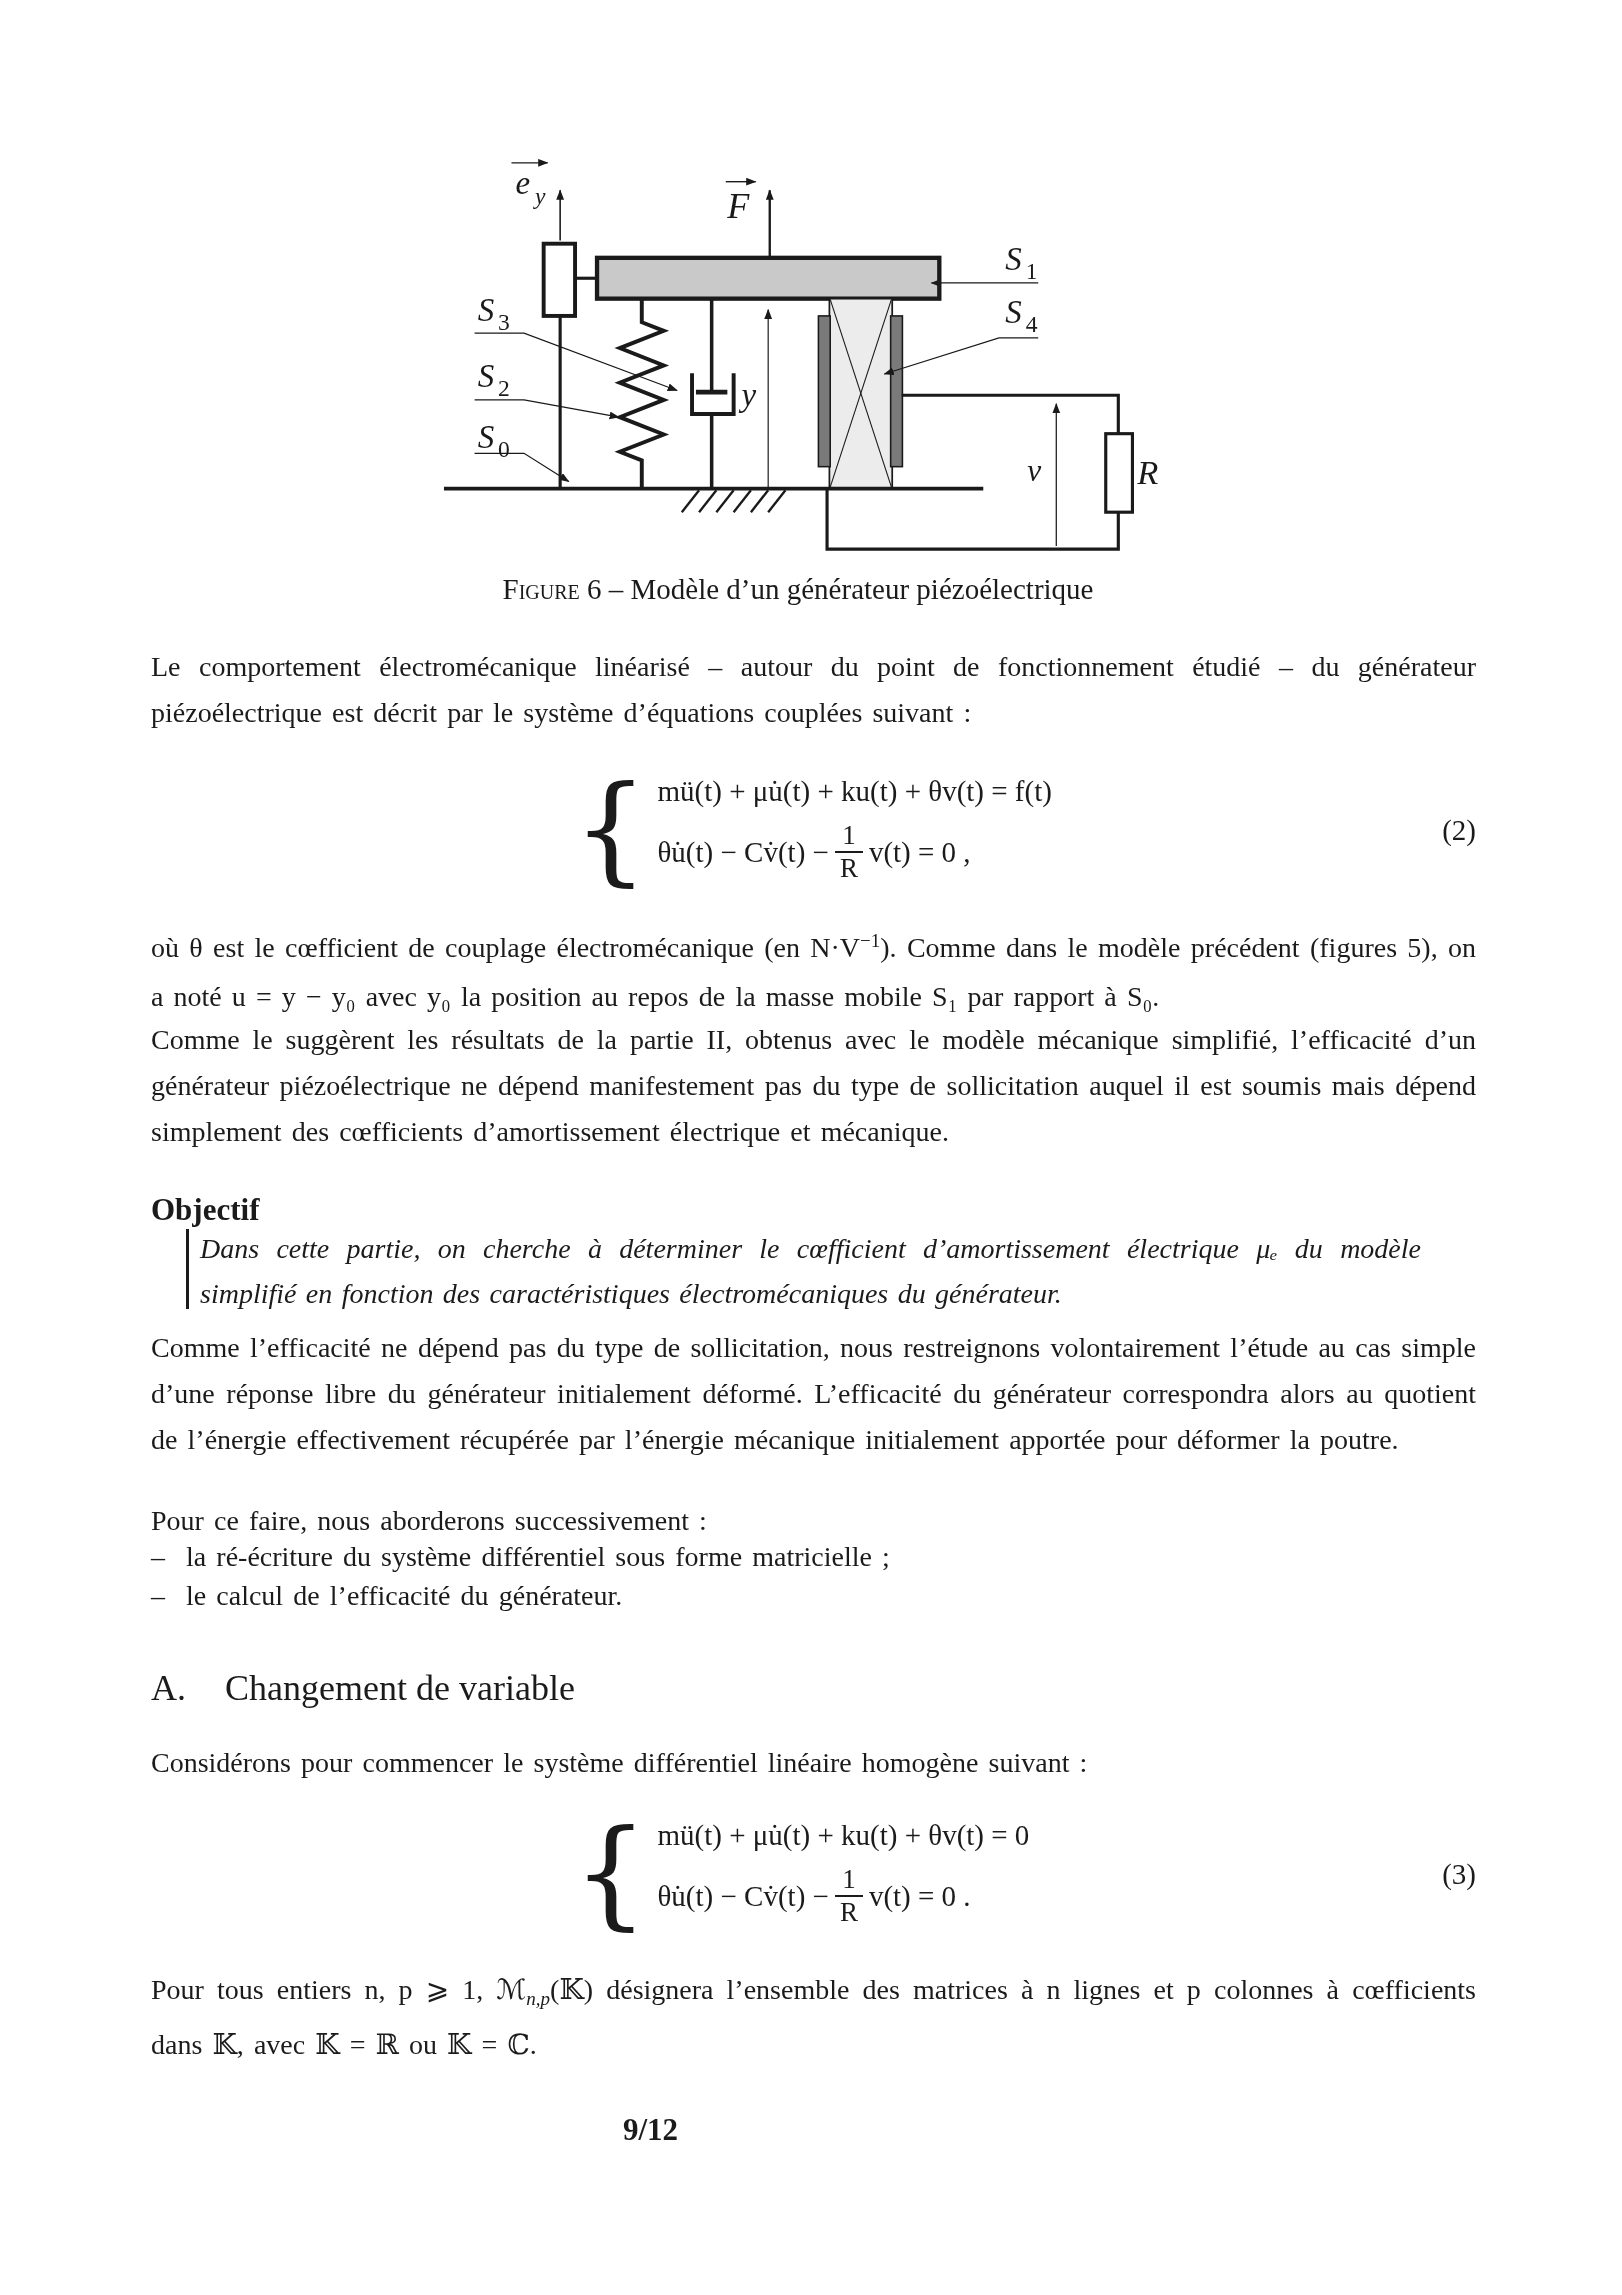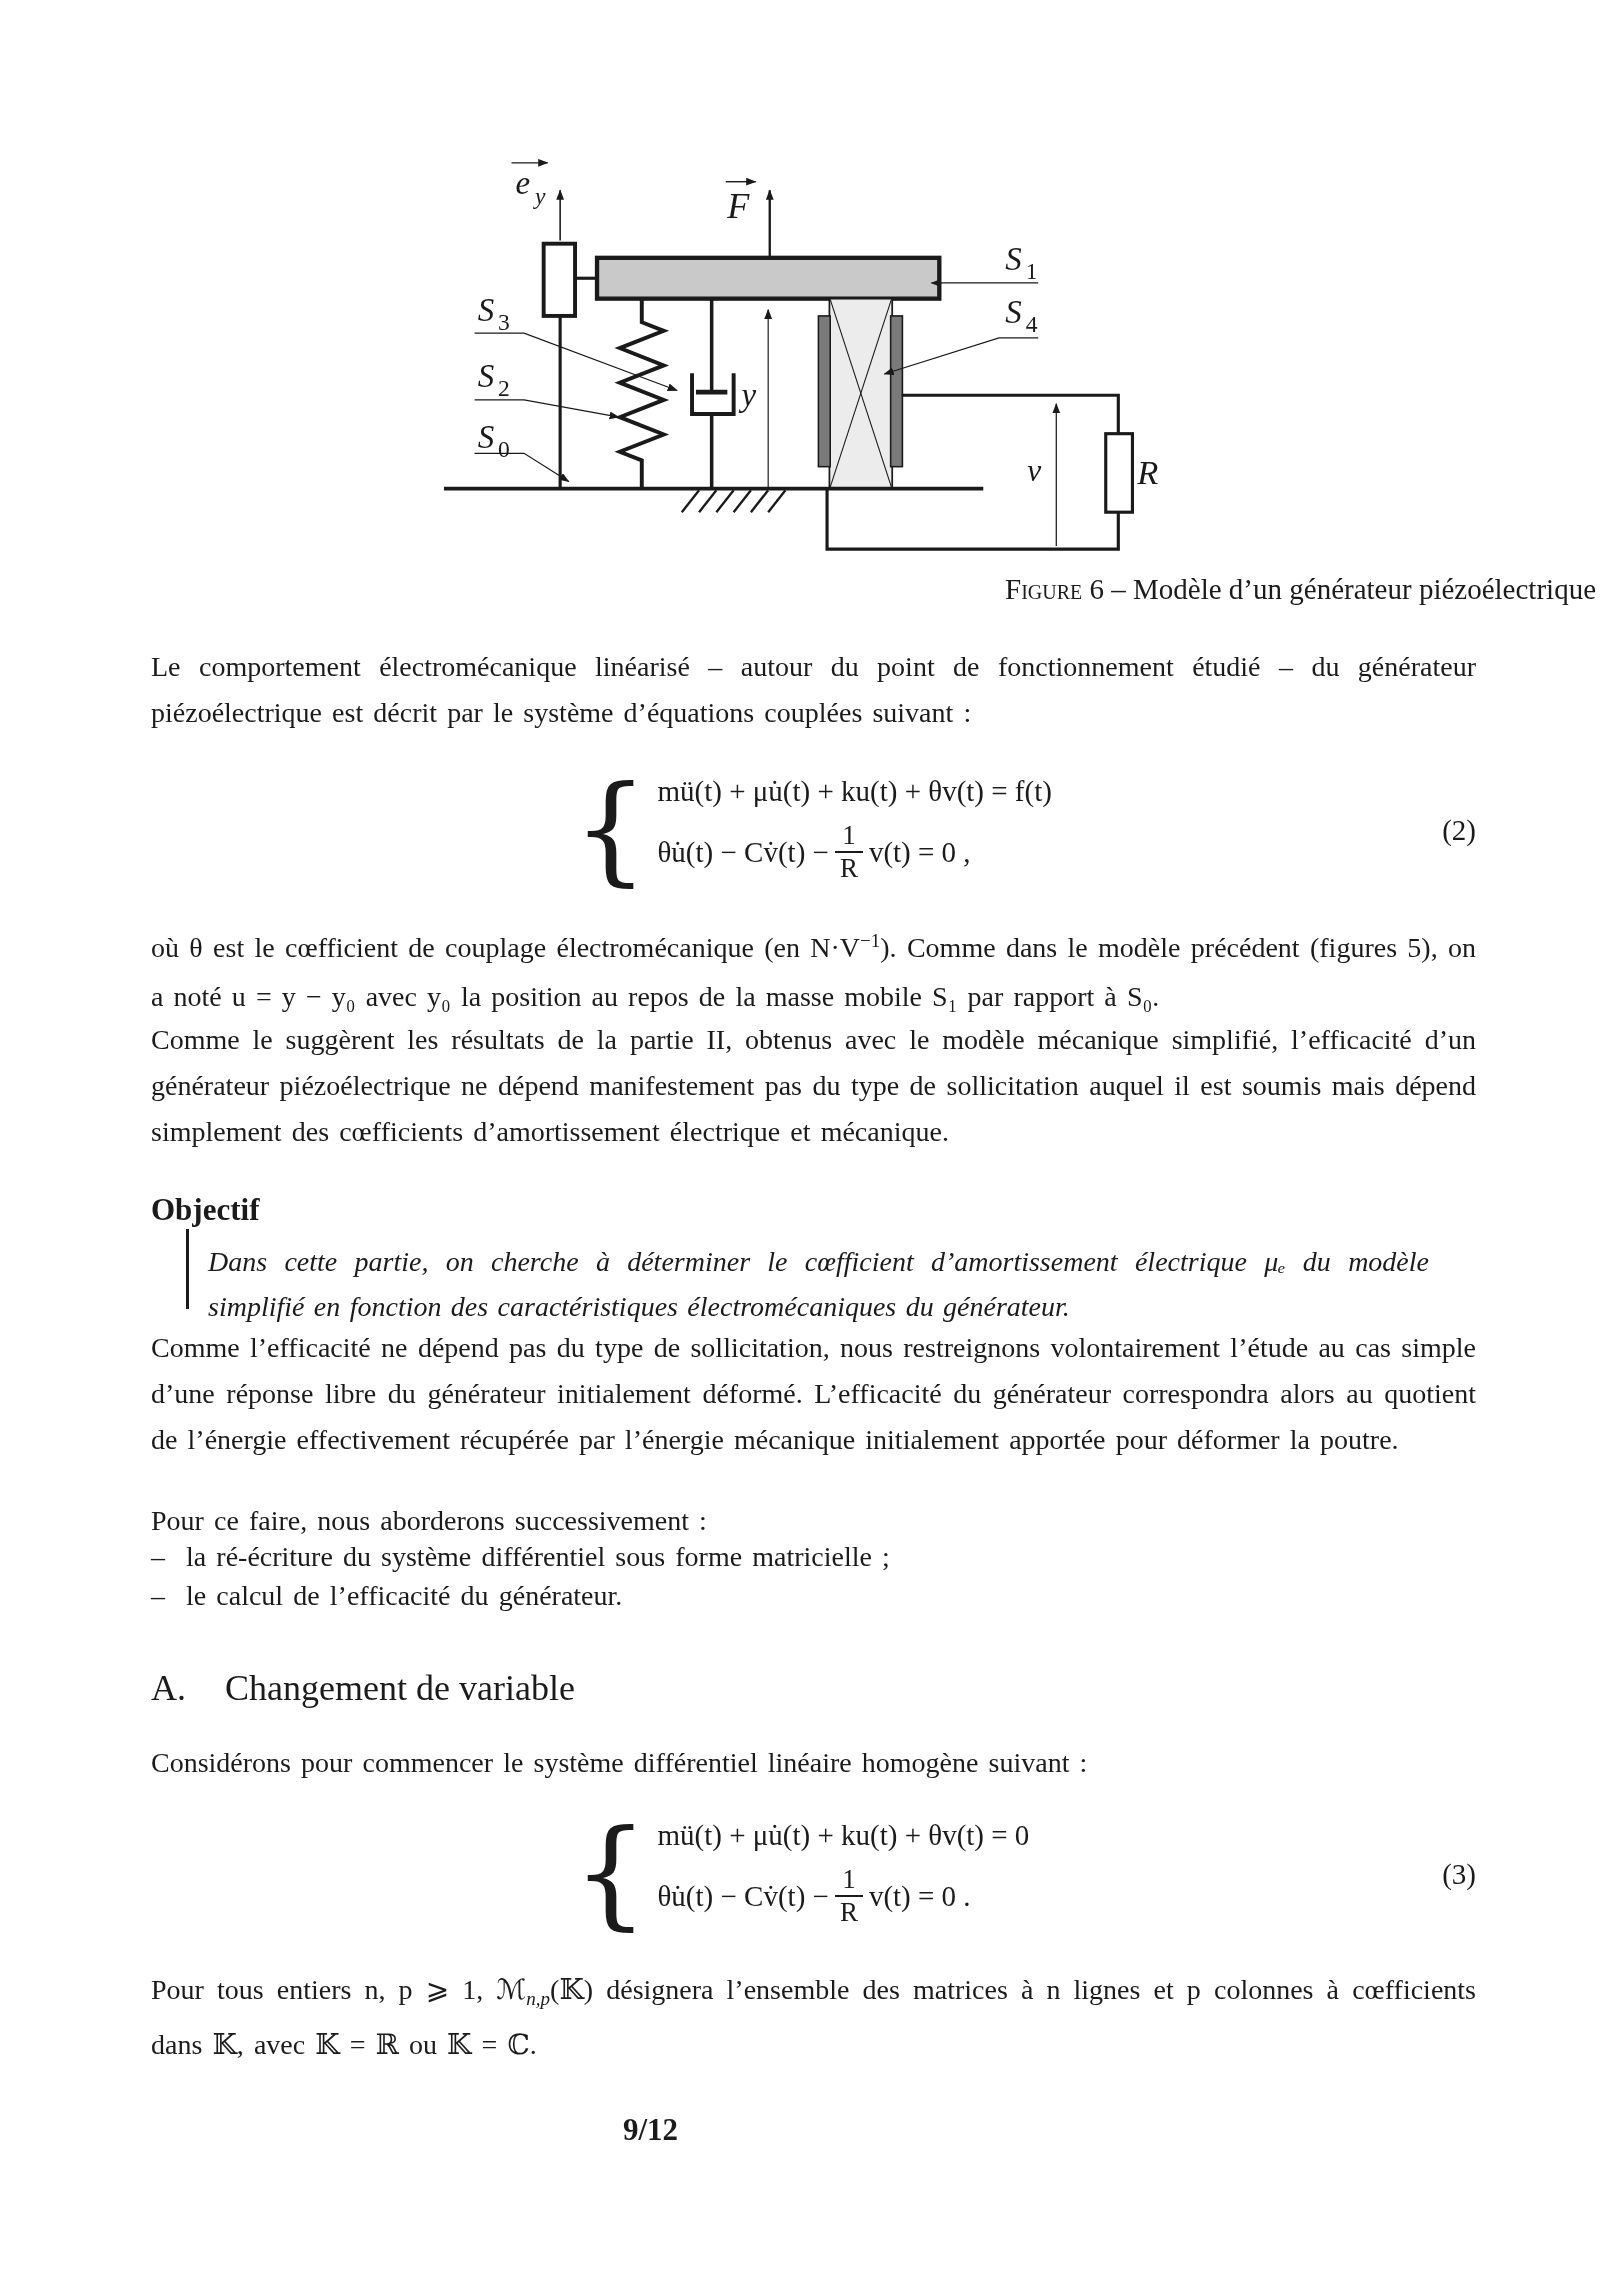--- a/index.html
+++ b/index.html
@@ -1,19 +1,19 @@
 <!DOCTYPE html>
 <html style="font-size:12.6px"><head>
 <meta charset="utf-8">
 <style>
   html,body{margin:0;padding:0;background:#ffffff;}
   .page{position:relative;width:1623px;height:2295px;background:#ffffff;overflow:hidden;
         font-family:"Liberation Serif","DejaVu Serif",serif;color:#1b1b1b;font-size:28px;}
   .para{position:absolute;left:151px;width:1325px;text-align:justify;line-height:46px;word-spacing:3.1px;}
-  .center{position:absolute;left:0;width:1596px;text-align:right;}
+  .center{position:absolute;left:0;width:1596px;text-align:center;}
   .sc{font-variant:small-caps;}
   .mi{}
   .sup{font-size:0.68em;position:relative;top:-0.5em;}
   .bb{font-family:"DejaVu Serif","DejaVu Sans",serif;}
   .scr{font-family:"DejaVu Sans","DejaVu Serif",serif;font-style:italic;}
   .msub{font-size:19px;font-style:italic;vertical-align:-5.5px;letter-spacing:0;}
   .bold{font-weight:bold;}
   .obj-rule{position:absolute;width:3.1px;background:#1b1b1b;}
   .obj-text{position:absolute;font-style:italic;line-height:45px;text-align:justify;word-spacing:2.4px;}
   .list-item{line-height:39px;}
@@ -140,21 +140,21 @@
   </div>
 
   <div class="para" style="top:925px;">
     <span>où </span><span class="mi">θ</span><span> est le cœfficient de couplage électromécanique (en N·V</span><span class="sup">−1</span><span>). Comme dans le modèle précédent (figures 5), on a noté </span><span class="mi">u = y − y₀</span><span> avec </span><span class="mi">y₀</span><span> la position au repos de la masse mobile </span><span class="mi">S₁</span><span> par rapport à </span><span class="mi">S₀</span><span>.</span>
   </div>
 
   <div class="para bold" style="top:1187px;font-size:31px;">Objectif</div>
 
   <div class="para" style="top:1017px;">Comme le suggèrent les résultats de la partie II, obtenus avec le modèle mécanique simplifié, l’efficacité d’un générateur piézoélectrique ne dépend manifestement pas du type de sollicitation auquel il est soumis mais dépend simplement des cœfficients d’amortissement électrique et mécanique.</div>
   <div class="obj-rule" style="left:186px;top:1229px;height:80px;"></div>
-  <div class="obj-text" style="left:208px;top:1226px;width:1221px;margin-top:13px;">Dans cette partie, on cherche à déterminer le cœfficient d’amortissement électrique μₑ du modèle simplifié en fonction des caractéristiques électromécaniques du générateur.</div>
+  <div class="obj-text" style="left:200px;top:1226px;width:1221px;">Dans cette partie, on cherche à déterminer le cœfficient d’amortissement électrique μₑ du modèle simplifié en fonction des caractéristiques électromécaniques du générateur.</div>
 
   <div class="para" style="top:1325px;">Comme l’efficacité ne dépend pas du type de sollicitation, nous restreignons volontairement l’étude au cas simple d’une réponse libre du générateur initialement déformé. L’efficacité du générateur correspondra alors au quotient de l’énergie effectivement récupérée par l’énergie mécanique initialement apportée pour déformer la poutre.</div>
 
   <div class="para" style="top:1498px;">Pour ce faire, nous aborderons successivement :</div>
   <div class="para" style="top:1537px;text-align:left;">
     <div class="list-item"><span class="dash">–</span><span>la ré-écriture du système différentiel sous forme matricielle ;</span></div>
     <div class="list-item"><span class="dash">–</span><span>le calcul de l’efficacité du générateur.</span></div>
   </div>
 
   <div class="secA" style="top:1667px;">

